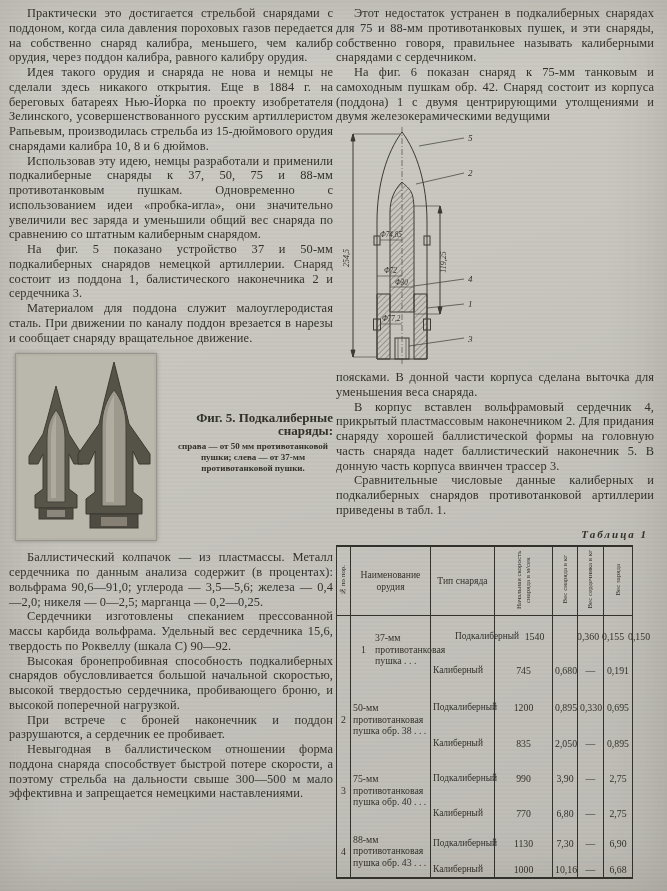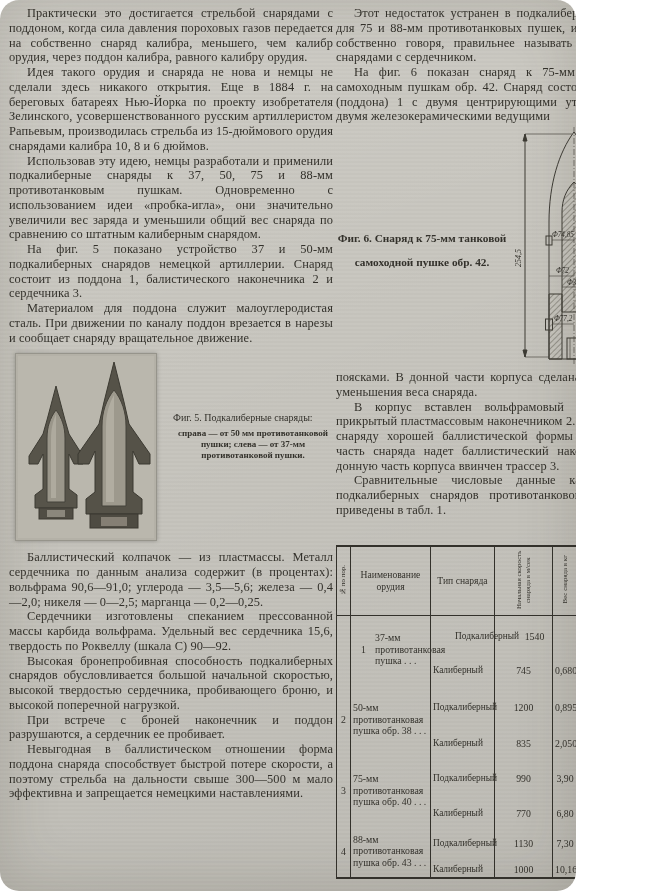--- a/index.html
+++ b/index.html
@@ -1,27 +1,26 @@
 <!DOCTYPE html>
 <html><head>
 <meta charset="utf-8">
 <style>
   html,body{margin:0;padding:0;}
   .page{
     position:relative;
-    width:576px;height:891px;
+    width:667px;height:891px;
     background:#c8c6bf;
     background-image:
       linear-gradient(160deg, rgba(255,255,255,.10) 0%, rgba(0,0,0,0) 35%, rgba(0,0,0,.06) 100%),
       repeating-linear-gradient(0deg, rgba(0,0,0,.015) 0 2px, rgba(255,255,255,.015) 2px 4px);
     box-shadow: inset 0 0 60px rgba(60,55,40,.18);
     font-family:"Liberation Serif", serif;
     color:#33312b;
     overflow:hidden;
-    border-radius:19px;
   }
   .col{position:absolute;top:6px;}
   .col-left{left:9px;width:324px;}
   .col-right{left:336px;width:318px;}
   .col p{
     margin:0;
     font-size:12.4px;
     line-height:14.75px;
     text-align:justify;
     text-indent:18px;
@@ -32,21 +31,21 @@
   .fig5{display:flex;margin:8px 0 9px 0;}
   .fig5-photo{
     width:140px;height:186px;
     background:#b6b3a9;
     border:1px solid #96948b;
     box-shadow:0 0 4px rgba(0,0,0,.25);
     margin-left:6px;flex:0 0 auto;
   }
   .fig5-cap{width:160px;margin-left:16px;padding-top:58px;}
   .fig5-title{
-    font-size:10px;font-weight:normal;text-align:left;line-height:13px;
+    font-size:13px;font-weight:bold;text-align:right;line-height:13px;
   }
   .fig5-sub{
     font-size:9px;font-weight:bold;text-align:center;line-height:11px;margin-top:4px;
   }
   
   .fig6{display:flex;margin:2px 0 4px 0;height:240px;}
   .fig6-cap{
     width:172px;flex:0 0 auto;padding-top:100px;
     font-size:11.3px;font-weight:bold;text-align:center;line-height:24px;
   }
@@ -146,21 +145,20 @@
     <p>Высокая бронепробивная способность подкалиберных снарядов обусловливается большой начальной скоростью, высокой твердостью сердечника, пробивающего броню, и высокой поперечной нагрузкой.</p>
     <p>При встрече с броней наконечник и поддон разрушаются, а сердечник ее пробивает.</p>
     <p>Невыгодная в баллистическом отношении форма поддона снаряда способствует быстрой потере скорости, а поэтому стрельба на дальности свыше 300—500 м мало эффективна и запрещается немецкими наставлениями.</p>
   </div>
 
   <div class="col col-right">
     <p>Этот недостаток устранен в подкалиберных снарядах для 75 и 88-мм противотанковых пушек, и эти снаряды, собственно говоря, правильнее называть калиберными снарядами с сердечником.</p>
     <p>На фиг. 6 показан снаряд к 75-мм танковым и самоходным пушкам обр. 42. Снаряд состоит из корпуса (поддона) 1 с двумя центрирующими утолщениями и двумя железокерамическими ведущими</p>
 
     <div class="fig6">
-      <div class="fig6-cap">Фиг. 6. Снаряд к 75-мм танковой самоходной пушке обр. 42.</div>
       <div class="fig6-draw">
         <svg width="142" height="240" viewBox="0 0 142 240">
           <defs>
             <pattern id="hatch" width="4" height="4" patternUnits="userSpaceOnUse" patternTransform="rotate(45)">
               <line x1="0" y1="0" x2="0" y2="4" stroke="#4a473f" stroke-width="0.8"></line>
             </pattern>
           </defs>
           <g stroke="#3c3a33" stroke-width="1" fill="none">
 
             <line x1="62" y1="1" x2="62" y2="239" stroke-dasharray="6,2,1,2" stroke-width="0.6"></line>

